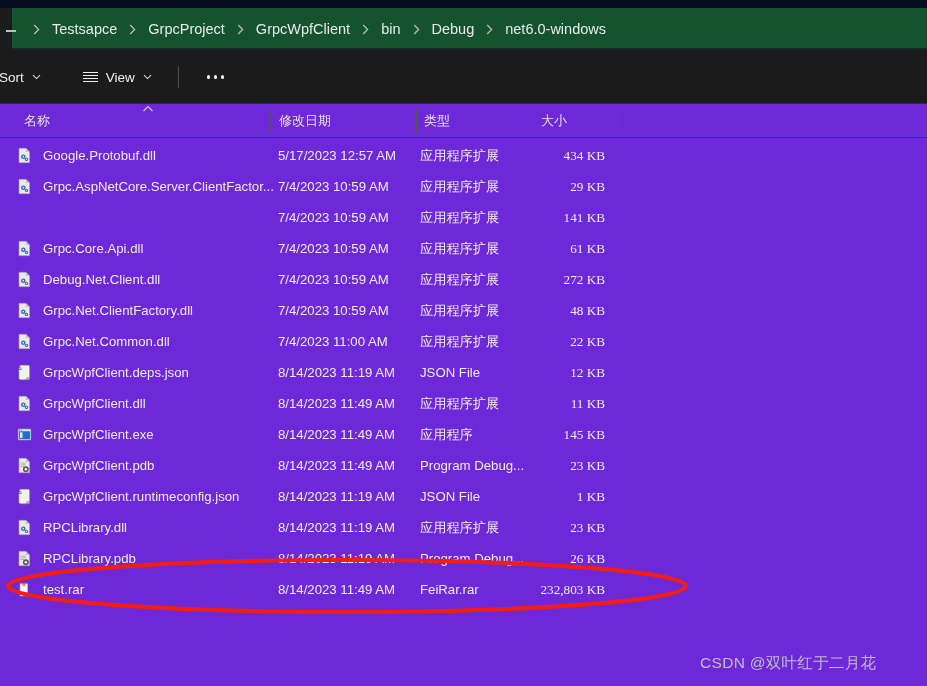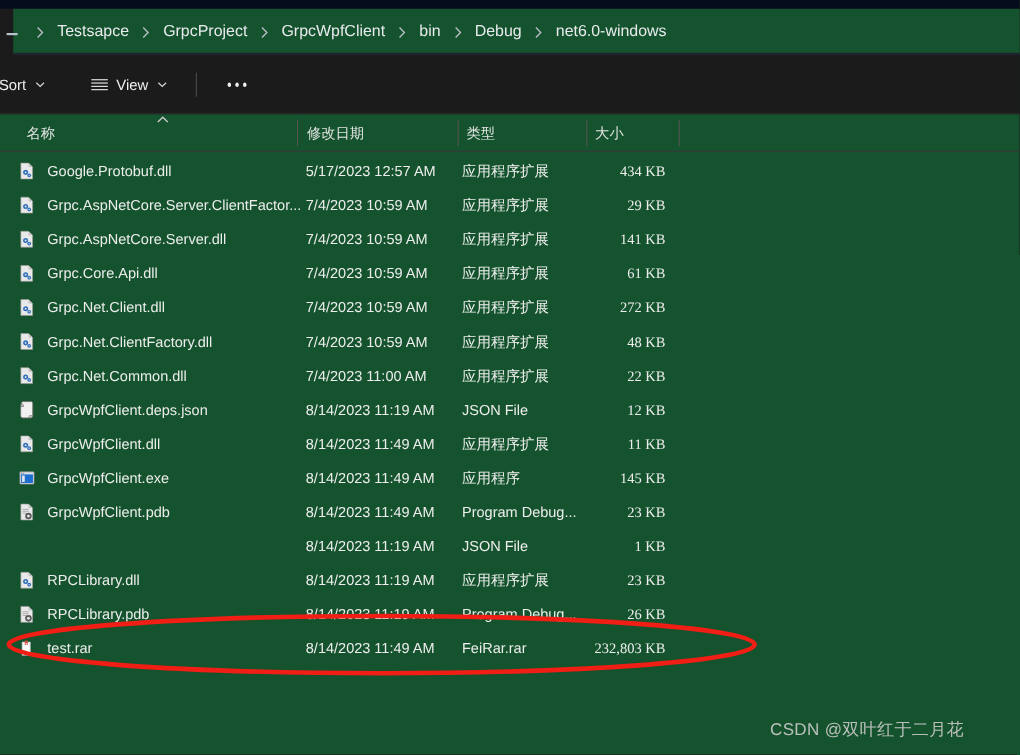--- a/index.html
+++ b/index.html
@@ -93,21 +93,21 @@
   }
   .cb-ellipsis i {
     width: 3.5px; height: 3.5px; border-radius: 50%;
     background: #efefef; display: block;
   }
 
   
   .filelist {
     position: absolute; left: 0; top: 104px;
     width: 927px; height: 582px;
-    background: #14532d;
+    background: #6d28d9;
   }
 
   .colheader {
     position: absolute; left: 0; top: 0;
     width: 927px; height: 34px;
   }
   .colheader::after {
     content: ""; position: absolute; left: 0; bottom: 0;
     width: 927px; height: 1px; background: #3a3a3a;
   }
@@ -295,31 +295,20 @@
             <circle cx="12.4" cy="14.6" r="2.0" fill="#2f6fbb"></circle>
             <circle cx="12.4" cy="14.6" r="0.7" fill="#e9e9e9"></circle>
           </svg>
           <span>Grpc.AspNetCore.Server.ClientFactor...</span>
         </div>
         <div class="cell-date">7/4/2023 10:59 AM</div>
         <div class="cell-type">应用程序扩展</div>
         <div class="cell-size">29 KB</div>
       </div>
       <div class="row" style="top: 98px;">
-        <div class="cell-name">
-          <svg class="icon" viewBox="0 0 20 20">
-            <path d="M3.5 1.5 h8.2 L16 5.8 V18.5 H3.5 Z" fill="#e9e9e9" stroke="#9a9a9a" stroke-width="0.7"></path>
-            <path d="M11.7 1.5 V5.8 H16 Z" fill="#c2c2c2"></path>
-            <circle cx="8.6" cy="11.4" r="2.7" fill="#2f6fbb"></circle>
-            <circle cx="8.6" cy="11.4" r="1.0" fill="#e9e9e9"></circle>
-            <circle cx="12.4" cy="14.6" r="2.0" fill="#2f6fbb"></circle>
-            <circle cx="12.4" cy="14.6" r="0.7" fill="#e9e9e9"></circle>
-          </svg>
-          <span>Grpc.AspNetCore.Server.dll</span>
-        </div>
         <div class="cell-date">7/4/2023 10:59 AM</div>
         <div class="cell-type">应用程序扩展</div>
         <div class="cell-size">141 KB</div>
       </div>
       <div class="row" style="top: 129px;">
         <div class="cell-name">
           <svg class="icon" viewBox="0 0 20 20">
             <path d="M3.5 1.5 h8.2 L16 5.8 V18.5 H3.5 Z" fill="#e9e9e9" stroke="#9a9a9a" stroke-width="0.7"></path>
             <path d="M11.7 1.5 V5.8 H16 Z" fill="#c2c2c2"></path>
             <circle cx="8.6" cy="11.4" r="2.7" fill="#2f6fbb"></circle>
@@ -336,21 +325,21 @@
       <div class="row" style="top: 160px;">
         <div class="cell-name">
           <svg class="icon" viewBox="0 0 20 20">
             <path d="M3.5 1.5 h8.2 L16 5.8 V18.5 H3.5 Z" fill="#e9e9e9" stroke="#9a9a9a" stroke-width="0.7"></path>
             <path d="M11.7 1.5 V5.8 H16 Z" fill="#c2c2c2"></path>
             <circle cx="8.6" cy="11.4" r="2.7" fill="#2f6fbb"></circle>
             <circle cx="8.6" cy="11.4" r="1.0" fill="#e9e9e9"></circle>
             <circle cx="12.4" cy="14.6" r="2.0" fill="#2f6fbb"></circle>
             <circle cx="12.4" cy="14.6" r="0.7" fill="#e9e9e9"></circle>
           </svg>
-          <span>Grpc.Net.Client.dll</span>
+          <span>Debug.Net.Client.dll</span>
         </div>
         <div class="cell-date">7/4/2023 10:59 AM</div>
         <div class="cell-type">应用程序扩展</div>
         <div class="cell-size">272 KB</div>
       </div>
       <div class="row" style="top: 191px;">
         <div class="cell-name">
           <svg class="icon" viewBox="0 0 20 20">
             <path d="M3.5 1.5 h8.2 L16 5.8 V18.5 H3.5 Z" fill="#e9e9e9" stroke="#9a9a9a" stroke-width="0.7"></path>
             <path d="M11.7 1.5 V5.8 H16 Z" fill="#c2c2c2"></path>
@@ -434,20 +423,28 @@
             <circle cx="11.6" cy="14.3" r="3.5" fill="#5b5b5b"></circle>
             <circle cx="11.6" cy="14.3" r="1.5" fill="#ededed"></circle>
           </svg>
           <span>GrpcWpfClient.pdb</span>
         </div>
         <div class="cell-date">8/14/2023 11:49 AM</div>
         <div class="cell-type">Program Debug...</div>
         <div class="cell-size">23 KB</div>
       </div>
       <div class="row" style="top: 377px;">
+        <div class="cell-name">
+          <svg class="icon" viewBox="0 0 20 20">
+            <path d="M4 3.2 c0-1.1 0.9-1.9 2-1.9 h8.3 c1.1 0 1.9 0.8 1.9 1.9 v13.2 c0 1.4-1 2.3-2.3 2.3 H5.6 c-1.3 0-2.3-0.9-2.3-2.2 V6.4 h2.9" fill="#f1f1f1" stroke="#6f6f6f" stroke-width="0.9"></path>
+            <path d="M6.2 6.4 H3.3 c0-1.6 0.7-2.9 1.5-2.9 s1.4 1.3 1.4 2.9 z" fill="#cfcfcf" stroke="#6f6f6f" stroke-width="0.7"></path>
+            <path d="M13.6 18.6 c1.3 0 2.3-0.9 2.3-2.3 h-3.2 c0 1.4-0.5 2.3-1.4 2.3 z" fill="#cfcfcf" stroke="#6f6f6f" stroke-width="0.7"></path>
+          </svg>
+          <span>GrpcWpfClient.runtimeconfig.json</span>
+        </div>
         <div class="cell-date">8/14/2023 11:19 AM</div>
         <div class="cell-type">JSON File</div>
         <div class="cell-size">1 KB</div>
       </div>
       <div class="row" style="top: 408px;">
         <div class="cell-name">
           <svg class="icon" viewBox="0 0 20 20">
             <path d="M3.5 1.5 h8.2 L16 5.8 V18.5 H3.5 Z" fill="#e9e9e9" stroke="#9a9a9a" stroke-width="0.7"></path>
             <path d="M11.7 1.5 V5.8 H16 Z" fill="#c2c2c2"></path>
             <circle cx="8.6" cy="11.4" r="2.7" fill="#2f6fbb"></circle>

